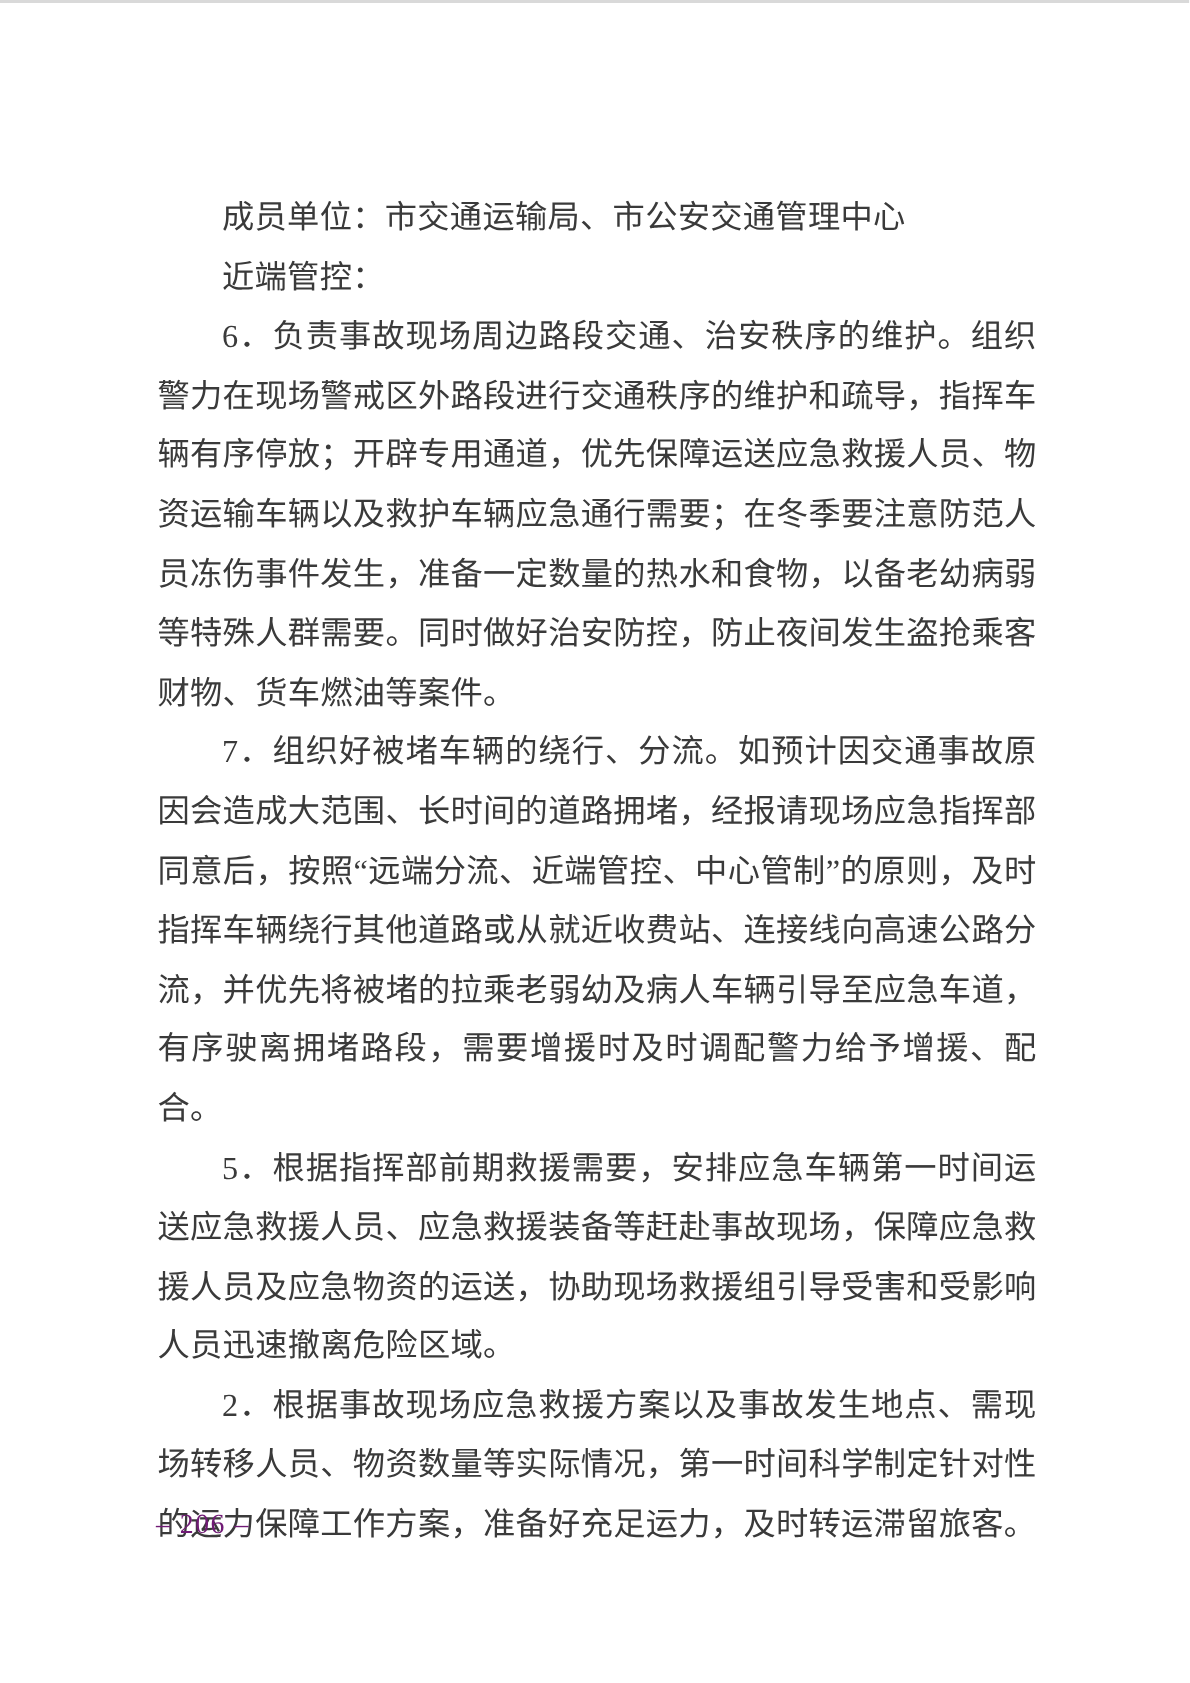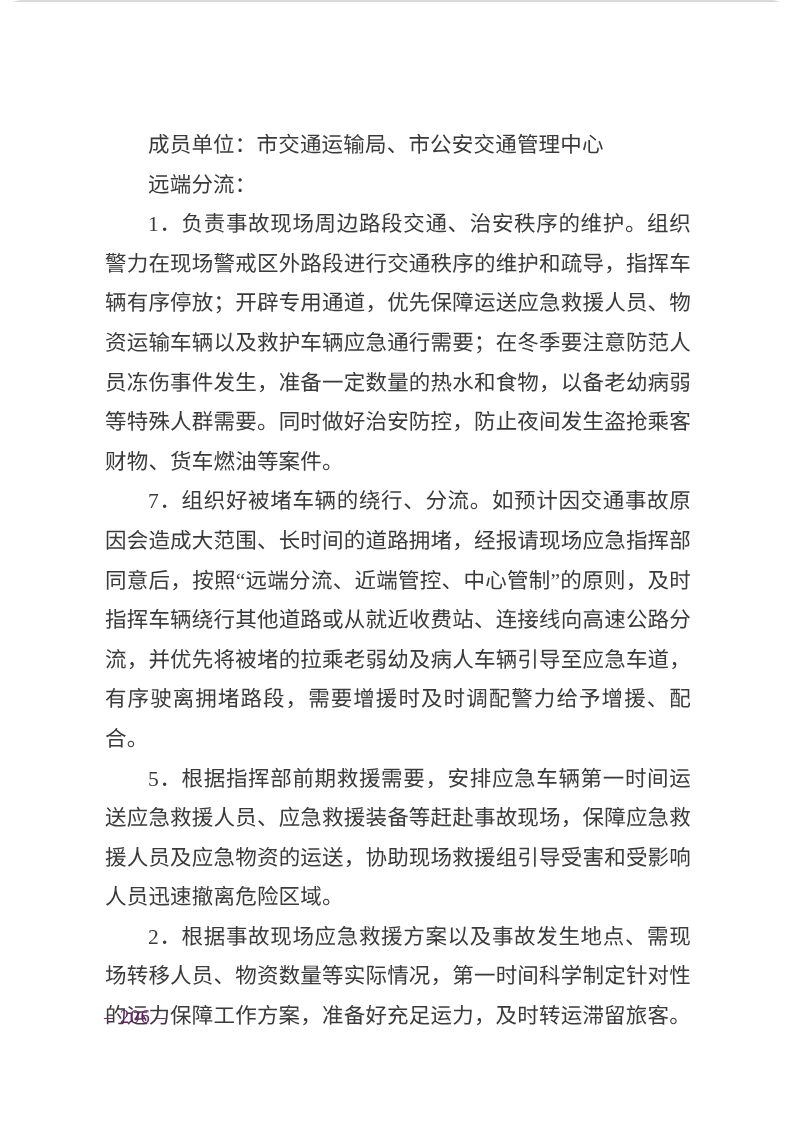--- a/index.html
+++ b/index.html
@@ -8,21 +8,20 @@
     background: #ffffff;
   }
   .page {
     position: relative;
     width: 793px;
     height: 1122px;
     background: #ffffff;
     overflow: hidden;
     font-family: "Liberation Serif", "DejaVu Serif", serif;
     color: #3a3a3a;
-    border-radius: 22px;
   }
   .scan-edge {
     position: absolute;
     top: 0;
     left: 0;
     width: 793px;
     height: 2px;
     background: #d9d9d9;
   }
   .text-block {
@@ -53,21 +52,21 @@
   }
 </style>
 </head>
 <body>
 
 <div class="page">
   <div class="scan-edge"></div>
 
   <div class="text-block">
     <p>成员单位：市交通运输局、市公安交通管理中心</p>
-    <p>远端分流：</p>
-    <p>1．负责事故现场周边路段交通、治安秩序的维护。组织警力在现场警戒区外路段进行交通秩序的维护和疏导，指挥车辆有序停放；开辟专用通道，优先保障运送应急救援人员、物资运输车辆以及救护车辆应急通行需要；在冬季要注意防范人员冻伤事件发生，准备一定数量的热水和食物，以备老幼病弱等特殊人群需要。同时做好治安防控，防止夜间发生盗抢乘客财物、货车燃油等案件。</p>
+    <p>近端管控：</p>
+    <p>6．负责事故现场周边路段交通、治安秩序的维护。组织警力在现场警戒区外路段进行交通秩序的维护和疏导，指挥车辆有序停放；开辟专用通道，优先保障运送应急救援人员、物资运输车辆以及救护车辆应急通行需要；在冬季要注意防范人员冻伤事件发生，准备一定数量的热水和食物，以备老幼病弱等特殊人群需要。同时做好治安防控，防止夜间发生盗抢乘客财物、货车燃油等案件。</p>
     <p>7．组织好被堵车辆的绕行、分流。如预计因交通事故原因会造成大范围、长时间的道路拥堵，经报请现场应急指挥部同意后，按照“远端分流、近端管控、中心管制”的原则，及时指挥车辆绕行其他道路或从就近收费站、连接线向高速公路分流，并优先将被堵的拉乘老弱幼及病人车辆引导至应急车道，有序驶离拥堵路段，需要增援时及时调配警力给予增援、配合。</p>
     <p>5．根据指挥部前期救援需要，安排应急车辆第一时间运送应急救援人员、应急救援装备等赶赴事故现场，保障应急救援人员及应急物资的运送，协助现场救援组引导受害和受影响人员迅速撤离危险区域。</p>
     <p>2．根据事故现场应急救援方案以及事故发生地点、需现场转移人员、物资数量等实际情况，第一时间科学制定针对性的运力保障工作方案，准备好充足运力，及时转运滞留旅客。</p>
   </div>
 
   <div class="page-number">– 206 –</div>
 </div>
 
 </body></html>

